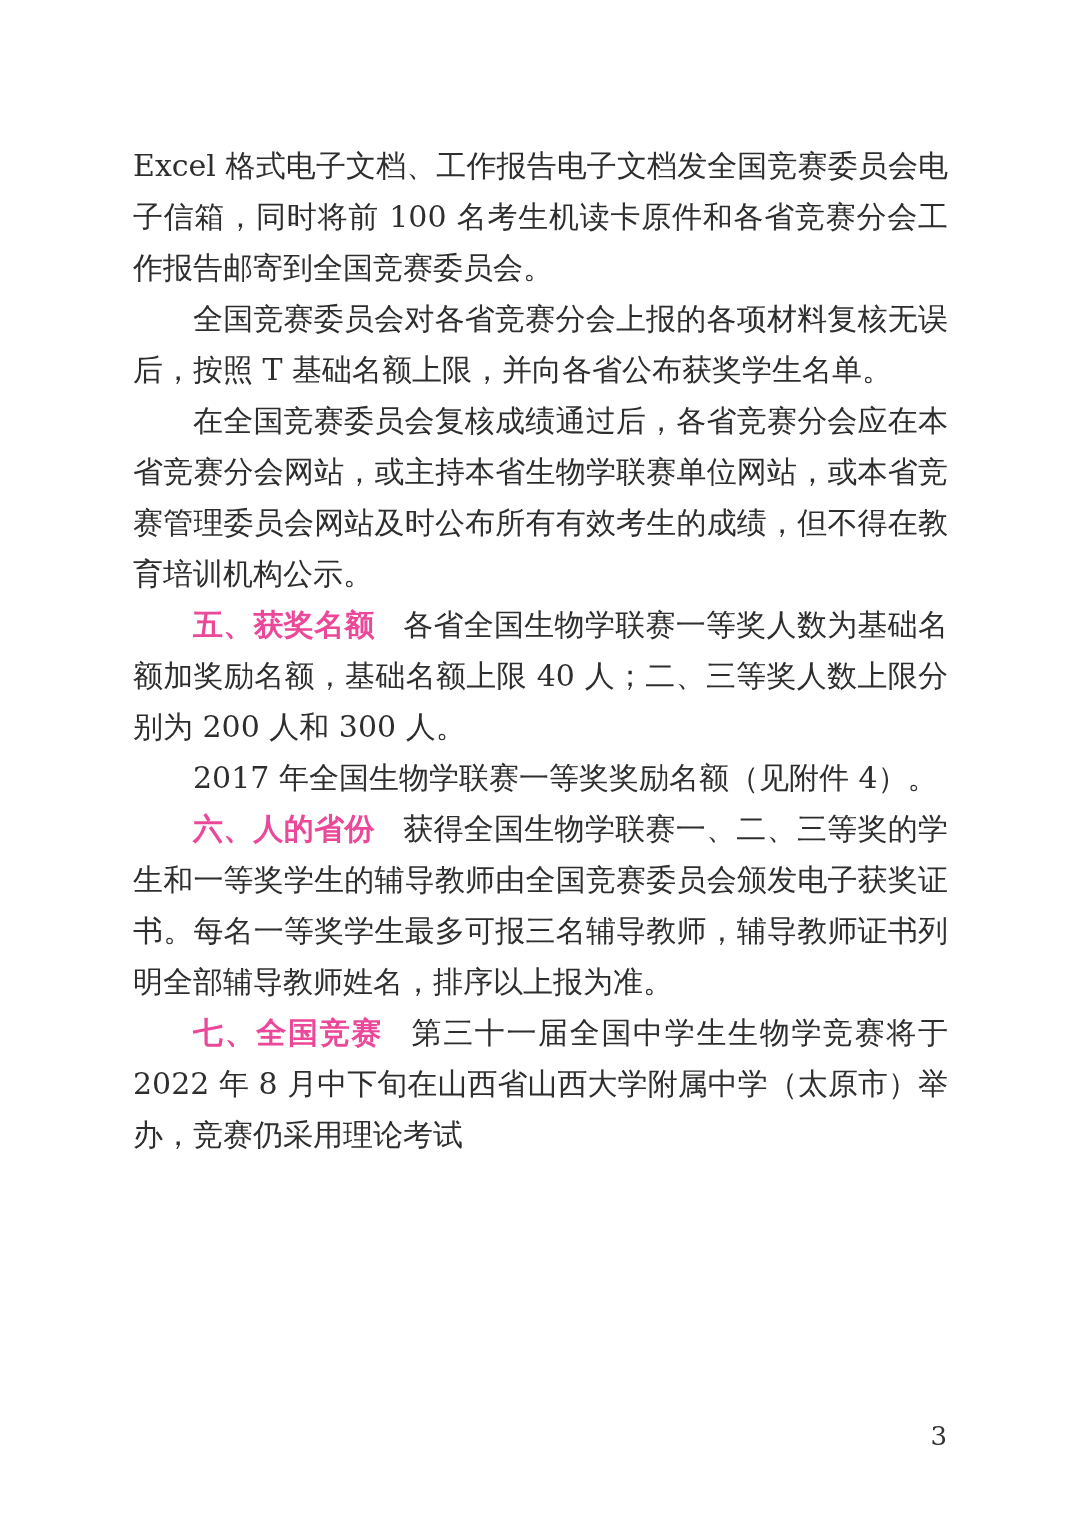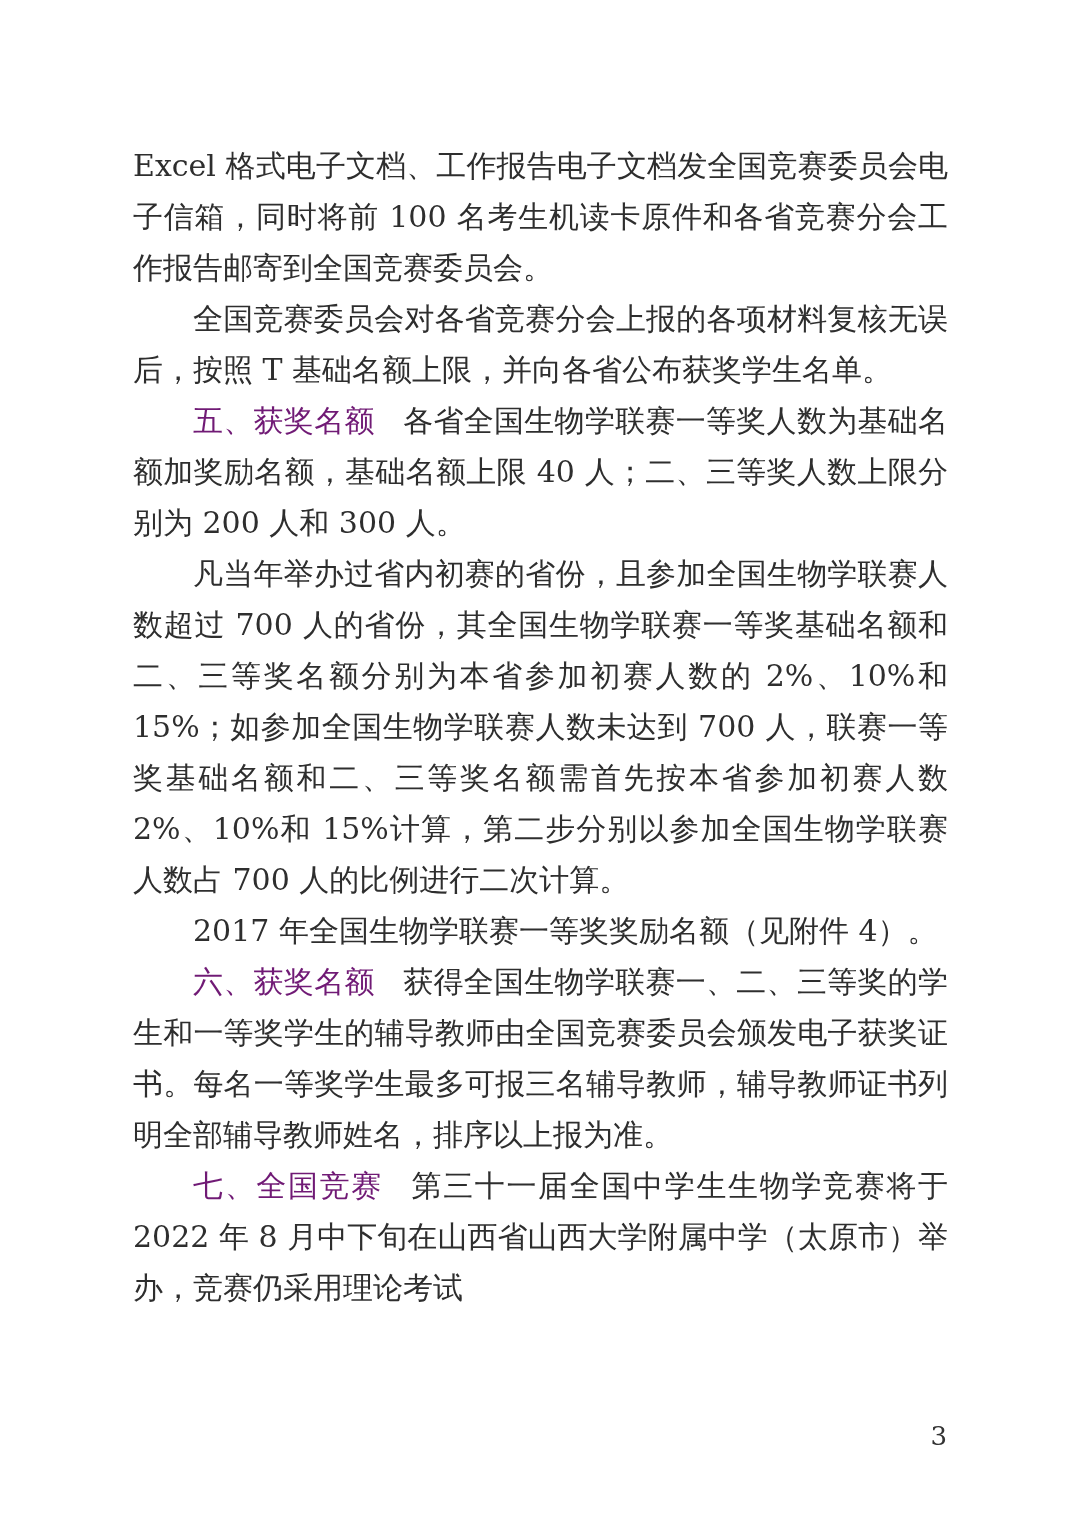--- a/index.html
+++ b/index.html
@@ -26,41 +26,41 @@
     text-align: justify;
   }
   .para {
     margin: 0;
     padding: 0;
   }
   .para.indent {
     text-indent: 2em;
   }
   .heading-run {
-    font-weight: normal;
+    font-weight: bold;
     margin-right: 0.95em;
-    color: #701a75;
+    color: #ec4899;
   }
   .page-number {
     position: absolute;
     right: 133px;
     bottom: 78px;
     font-size: 26px;
     line-height: 26px;
     color: #333333;
     font-family: "DejaVu Serif", "Liberation Serif", serif;
   }
 </style>
 </head>
 <body>
 
 <div class="page">
   <div class="content" id="document-body">
       <p class="para"><span class="text-run">Excel 格式电子文档、工作报告电子文档发全国竞赛委员会电子信箱，同时将前 100 名考生机读卡原件和各省竞赛分会工作报告邮寄到全国竞赛委员会。</span></p>
       <p class="para indent"><span class="text-run">全国竞赛委员会对各省竞赛分会上报的各项材料复核无误后，按照 T 基础名额上限，并向各省公布获奖学生名单。</span></p>
+      <p class="para indent"><span class="text-run">在全国竞赛委员会复核成绩通过后，各省竞赛分会应在本省竞赛分会网站，或主持本省生物学联赛单位网站，或本省竞赛管理委员会网站及时公布所有有效考生的成绩，但不得在教育培训机构公示。</span></p>
       <p class="para indent"><span class="heading-run">五、获奖名额</span><span class="text-run">各省全国生物学联赛一等奖人数为基础名额加奖励名额，基础名额上限 40 人；二、三等奖人数上限分别为 200 人和 300 人。</span></p>
-      <p class="para indent"><span class="text-run">凡当年举办过省内初赛的省份，且参加全国生物学联赛人数超过 700 人的省份，其全国生物学联赛一等奖基础名额和二、三等奖名额分别为本省参加初赛人数的 2%、10%和 15%；如参加全国生物学联赛人数未达到 700 人，联赛一等奖基础名额和二、三等奖名额需首先按本省参加初赛人数 2%、10%和 15%计算，第二步分别以参加全国生物学联赛人数占 700 人的比例进行二次计算。</span></p>
       <p class="para indent"><span class="text-run">2017 年全国生物学联赛一等奖奖励名额（见附件 4）。</span></p>
-      <p class="para indent"><span class="heading-run">六、获奖名额</span><span class="text-run">获得全国生物学联赛一、二、三等奖的学生和一等奖学生的辅导教师由全国竞赛委员会颁发电子获奖证书。每名一等奖学生最多可报三名辅导教师，辅导教师证书列明全部辅导教师姓名，排序以上报为准。</span></p>
+      <p class="para indent"><span class="heading-run">六、人的省份</span><span class="text-run">获得全国生物学联赛一、二、三等奖的学生和一等奖学生的辅导教师由全国竞赛委员会颁发电子获奖证书。每名一等奖学生最多可报三名辅导教师，辅导教师证书列明全部辅导教师姓名，排序以上报为准。</span></p>
       <p class="para indent"><span class="heading-run">七、全国竞赛</span><span class="text-run">第三十一届全国中学生生物学竞赛将于 2022 年 8 月中下旬在山西省山西大学附属中学（太原市）举办，竞赛仍采用理论考试</span></p>
     </div>
   <div class="page-number">3</div>
 </div>
 
 </body></html>

